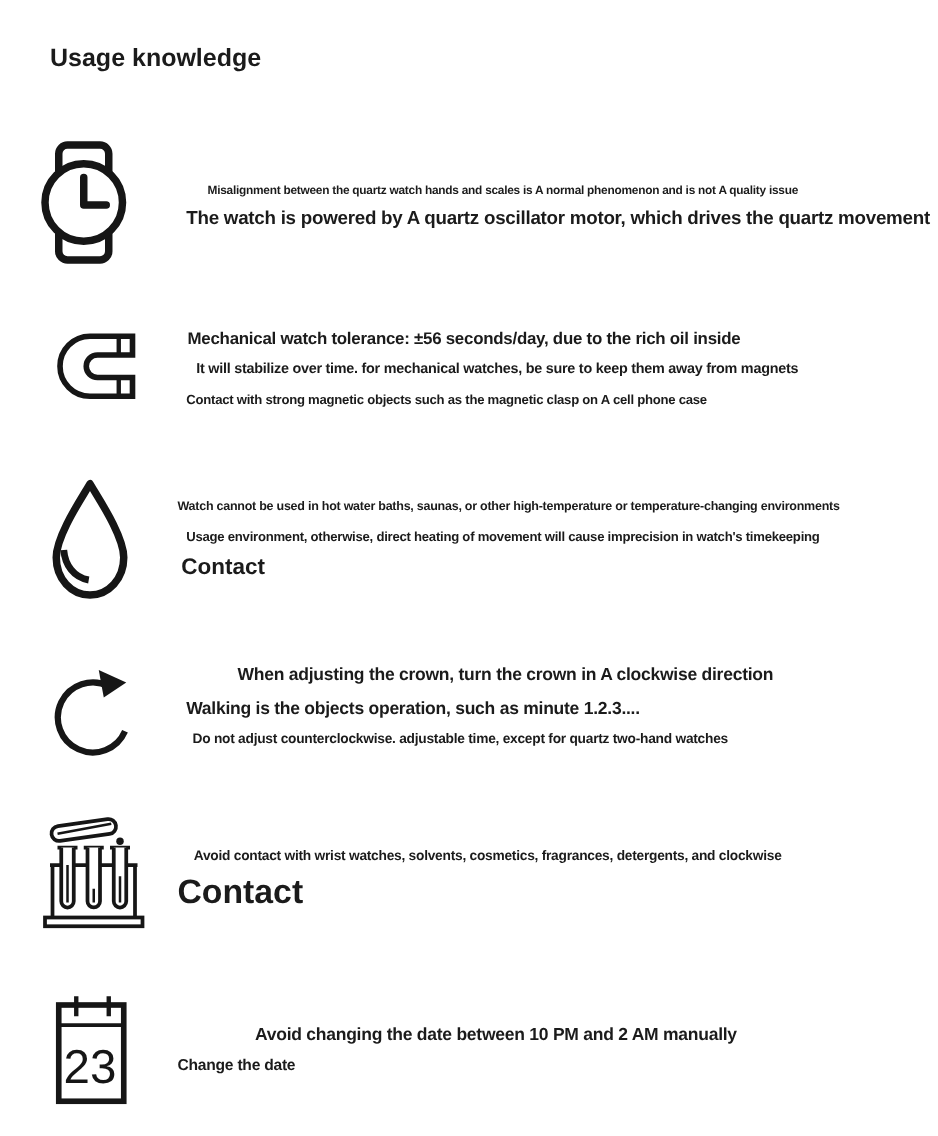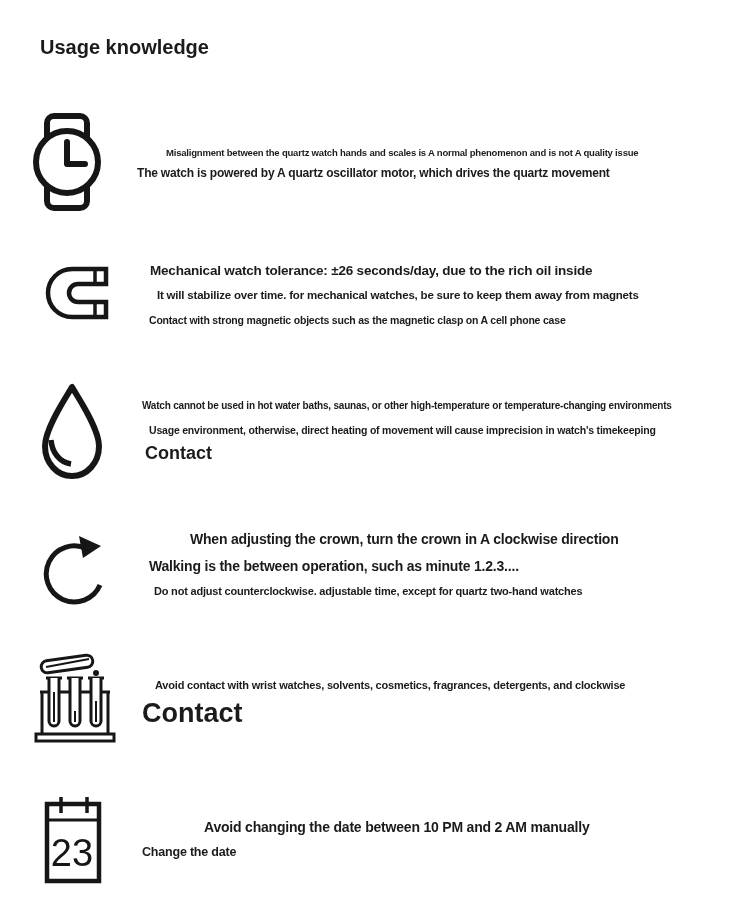--- a/index.html
+++ b/index.html
@@ -8,21 +8,21 @@
     font-family:"Liberation Sans","DejaVu Sans",sans-serif;
     color:#1b1b1b;overflow:hidden;
   }
   .abs{position:absolute;white-space:nowrap;font-weight:bold;letter-spacing:-0.2px;}
   .title{left:40px;top:36px;font-size:20px;letter-spacing:0;}
   .icon{position:absolute;}
   .icon svg{display:block;}
   
   .icon-s1{left:30px;top:112px;width:74px;height:100px;}
   .s1l1{left:166px;top:147px;font-size:9.5px;}
-  .s1l2{left:137px;top:166px;font-size:12px;}
+  .s1l2{left:149px;top:166px;font-size:15px;}
   
   .icon-s2{left:42px;top:262px;width:68px;height:62px;}
   .s2l1{left:150px;top:263px;font-size:13.5px;}
   .s2l2{left:157px;top:289px;font-size:11.5px;}
   .s2l3{left:149px;top:314px;font-size:10.5px;}
   
   .icon-s3{left:38px;top:383px;width:68px;height:98px;}
   .s3l1{left:142px;top:400px;font-size:10px;}
   .s3l2{left:149px;top:424px;font-size:10.5px;}
   .s3l3{left:145px;top:443px;font-size:18px;letter-spacing:0;}
@@ -58,21 +58,21 @@
 </div>
 
 <div>
   <div class="icon icon-s2">
     <svg width="68" height="62" viewBox="0 0 68 62">
       <path d="M64 7 H30 A24 24 0 0 0 30 55 H64 V40 H36 A9 9 0 0 1 36 22 H64 Z" fill="none" stroke="#161616" stroke-width="4.5" stroke-linejoin="miter"></path>
       <line x1="53" y1="7" x2="53" y2="22" stroke="#161616" stroke-width="3.5"></line>
       <line x1="53" y1="40" x2="53" y2="55" stroke="#161616" stroke-width="3.5"></line>
     </svg>
   </div>
-  <div class="abs s2l1">Mechanical watch tolerance: ±26 seconds/day, due to the rich oil inside</div>
+  <div class="abs s2l1">Mechanical watch tolerance: ±56 seconds/day, due to the rich oil inside</div>
   <div class="abs s2l2">It will stabilize over time. for mechanical watches, be sure to keep them away from magnets</div>
   <div class="abs s2l3">Contact with strong magnetic objects such as the magnetic clasp on A cell phone case</div>
 </div>
 
 <div>
   <div class="icon icon-s3">
     <svg width="68" height="98" viewBox="0 0 68 98">
       <path d="M34 4 C29 13 7 45 7 63 C7 80 19 93 34 93 C49 93 61 80 61 63 C61 45 39 13 34 4 Z" fill="none" stroke="#161616" stroke-width="6" stroke-linejoin="round"></path>
       <path d="M13 57 C14 69 21 79 33 81" fill="none" stroke="#161616" stroke-width="5.5"></path>
     </svg>
@@ -83,21 +83,21 @@
 </div>
 
 <div>
   <div class="icon icon-s4">
     <svg width="64" height="84" viewBox="0 0 64 84">
       <path d="M45 22 A28 28 0 1 0 58 58" fill="none" stroke="#161616" stroke-width="5"></path>
       <polygon points="37,9 59,19 41,31" fill="#161616"></polygon>
     </svg>
   </div>
   <div class="abs s4l1">When adjusting the crown, turn the crown in A clockwise direction</div>
-  <div class="abs s4l2">Walking is the between operation, such as minute 1.2.3....</div>
+  <div class="abs s4l2">Walking is the objects operation, such as minute 1.2.3....</div>
   <div class="abs s4l3">Do not adjust counterclockwise. adjustable time, except for quartz two-hand watches</div>
 </div>
 
 <div>
   <div class="icon icon-s5">
     <svg width="82" height="98" viewBox="0 0 82 98">
 
       <rect x="7" y="10" width="52" height="12" rx="6" transform="rotate(-8 33 16)" fill="none" stroke="#161616" stroke-width="3"></rect>
       <line x1="12" y1="19" x2="55" y2="11" stroke="#161616" stroke-width="2"></line>
       <circle cx="62" cy="25" r="3" fill="#161616"></circle>

